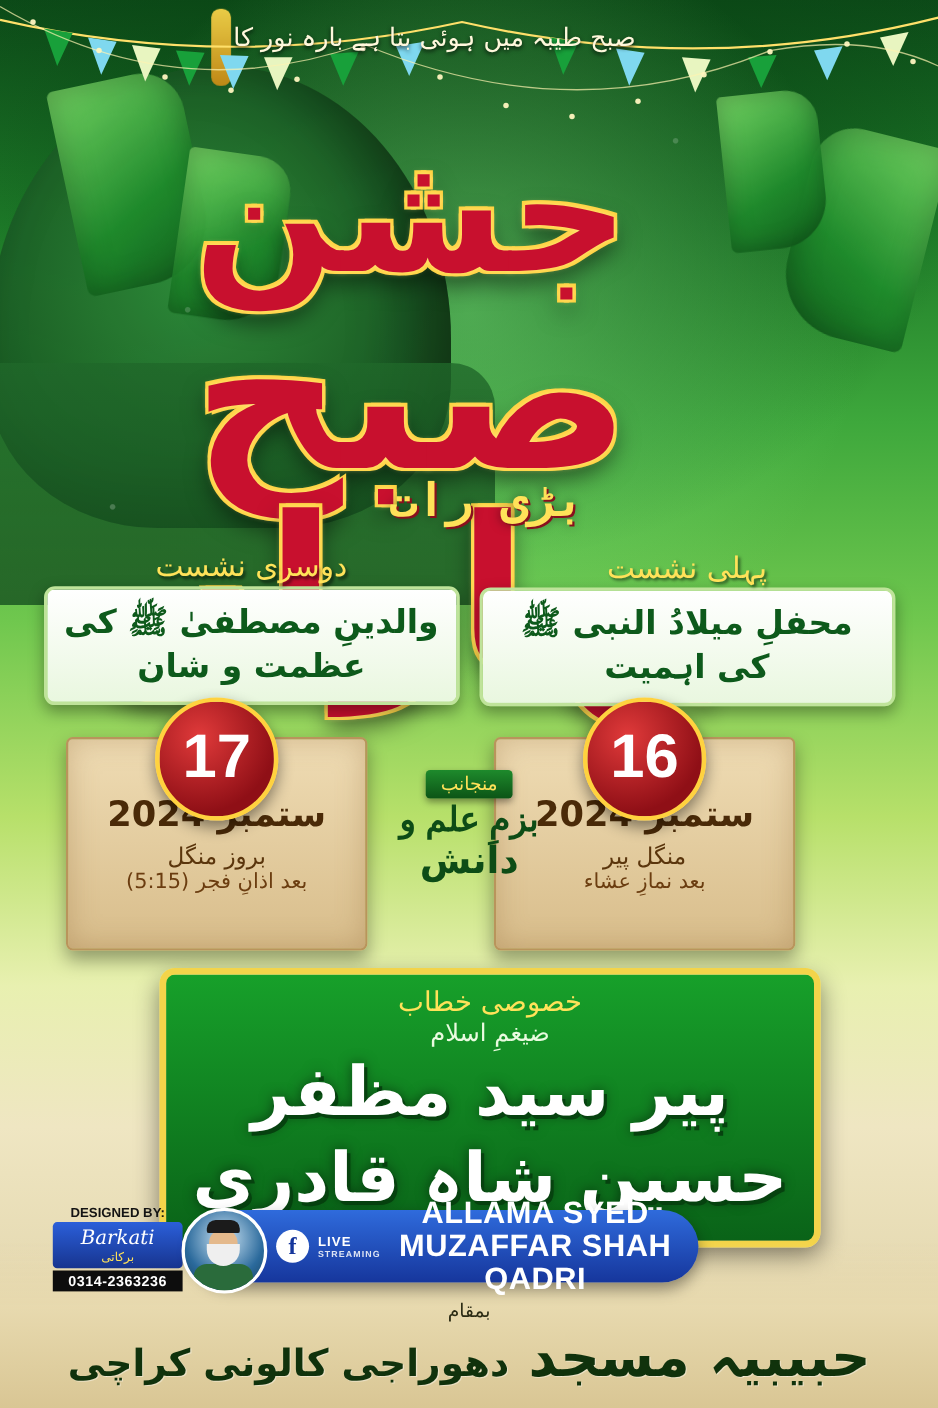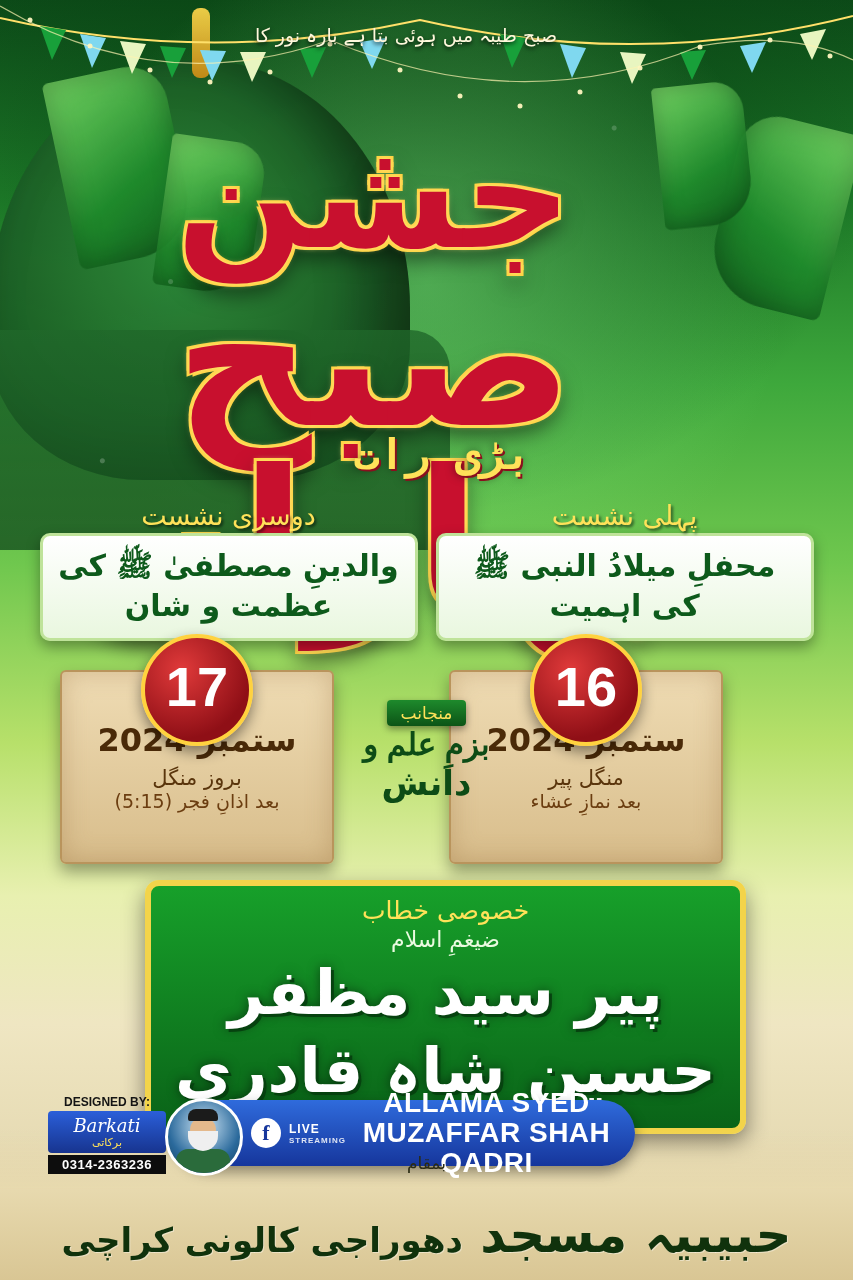--- a/index.html
+++ b/index.html
@@ -55,22 +55,22 @@
     opacity:.9;filter:blur(.3px);
     box-shadow:inset 0 0 30px rgba(0,0,0,.3);
   }
   .fl1{left:60px;top:70px;transform:rotate(-12deg);}
   .fl2{left:150px;top:120px;transform:rotate(8deg) scale(.8);}
   .fl3{right:10px;top:120px;transform:rotate(14deg) scaleX(-1);}
   .fl4{right:90px;top:60px;transform:rotate(-6deg) scale(.75);}
 
   
   .couplet{
-    position:absolute;top:18px;left:12px;width:788px;text-align:center;
-    color:#fff8dc;font-size:19px;line-height:34px;direction:rtl;
+    position:absolute;top:18px;left:1px;width:788px;text-align:center;
+    color:#fff8dc;font-size:23px;line-height:34px;direction:rtl;
     text-shadow:0 2px 4px rgba(0,0,0,.8);
     font-family:"DejaVu Sans", sans-serif;
   }
   .couplet div{letter-spacing:.5px;}
 
   .title{
     position:absolute;top:120px;left:0;width:748px;text-align:center;
     direction:rtl;
     font-size:150px;line-height:150px;font-weight:bold;
     color:#c8102e;
@@ -215,21 +215,20 @@
   }
   
   .footer{
     position:absolute;left:0;bottom:8px;width:853px;text-align:center;direction:rtl;
   }
   .f-top{font-size:17px;color:#2b2b14;font-family:"DejaVu Sans",sans-serif;}
   .f-main{
     font-size:50px;font-weight:bold;color:#10320c;line-height:64px;
     font-family:"DejaVu Sans",sans-serif;
     text-shadow:1px 1px 0 rgba(255,255,255,.4);
-    margin-top:30px;
   }
   .f-main .small{font-size:34px;}
   .sand{
     position:absolute;left:0;bottom:0;width:853px;height:150px;
     background:linear-gradient(180deg,rgba(228,216,176,0) 0%, #e7d9ae 40%, #d9c694 100%);
   }
 </style>
 </head>
 <body>
 

